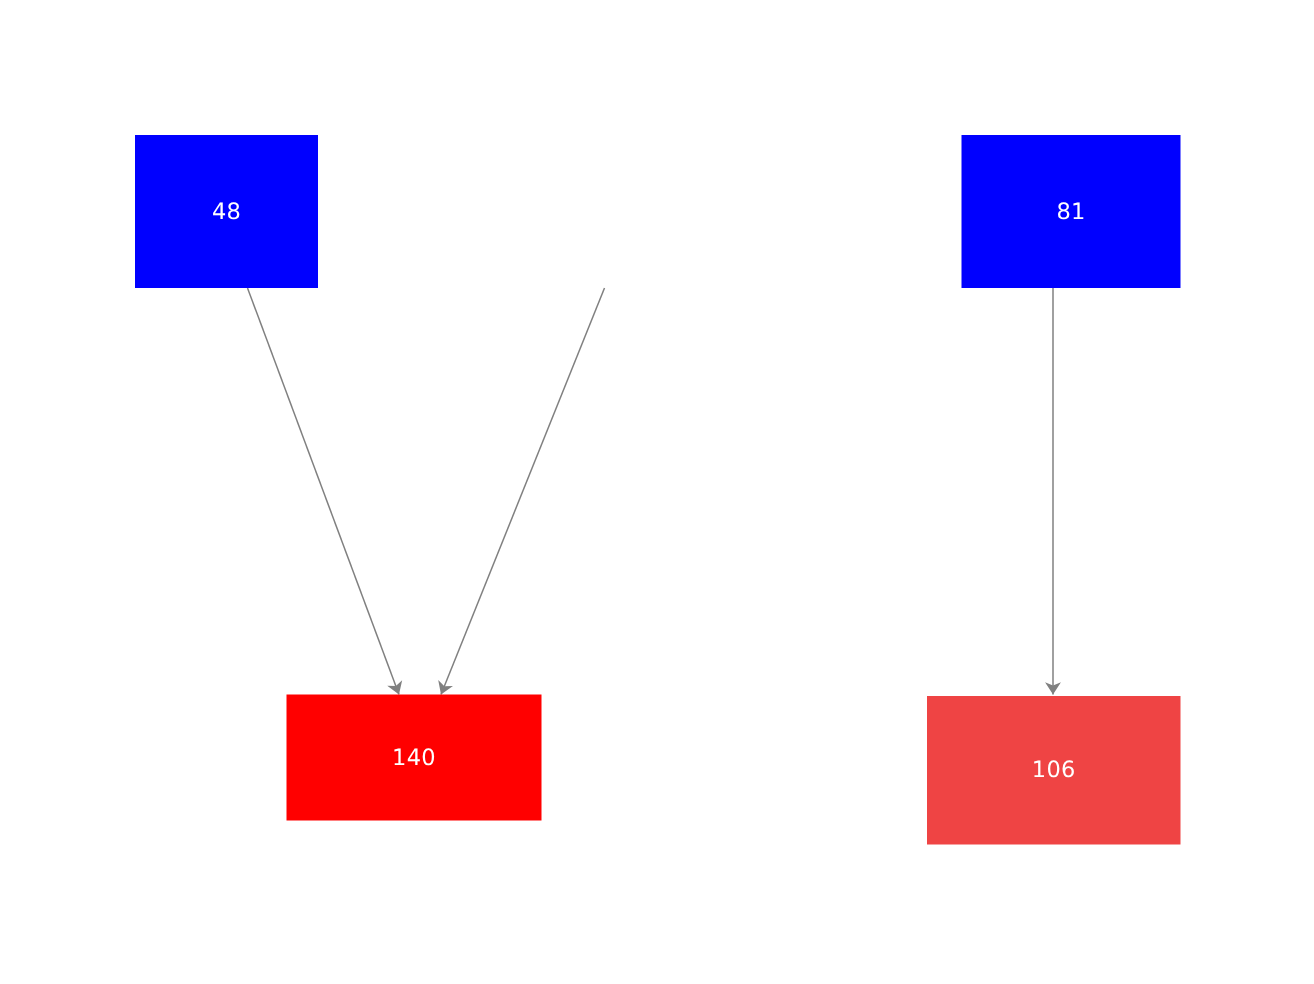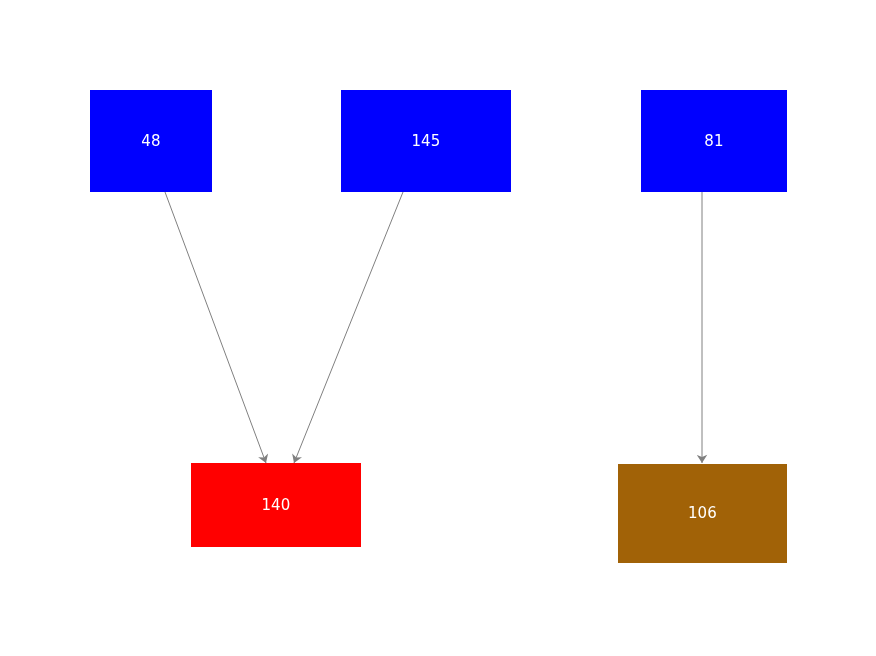--- a/index.html
+++ b/index.html
@@ -60,29 +60,26 @@
       <line class="edge-line" stroke="#808080" stroke-width="1" marker-end="url(#arrowhead)" x1="165" y1="192" x2="266" y2="463"></line>
       <line class="edge-line" stroke="#808080" stroke-width="1" marker-end="url(#arrowhead)" x1="403" y1="192" x2="294" y2="463"></line>
       <line class="edge-line" stroke="#808080" stroke-width="1" marker-end="url(#arrowhead)" x1="702" y1="192" x2="702" y2="463"></line>
     </g>
   </svg>
 
   <div class="node" style="left: 90px; top: 90px; width: 122px; height: 102px; background: rgb(0, 0, 255); color: rgb(255, 255, 255);">
     <span class="node-label">48</span>
   </div>
 
-  <div class="node" style="left: 341px; top: 90px; width: 170px; height: 102px; background: rgb(0, 0, 255); color: rgb(255, 255, 255);">
-    <span class="node-label">145</span>
-  </div>
 
   <div class="node" style="left: 641px; top: 90px; width: 146px; height: 102px; background: rgb(0, 0, 255); color: rgb(255, 255, 255);">
     <span class="node-label">81</span>
   </div>
 
   <div class="node" style="left: 191px; top: 463px; width: 170px; height: 84px; background: rgb(255, 0, 0); color: rgb(255, 255, 255);">
     <span class="node-label">140</span>
   </div>
 
-  <div class="node" style="left: 618px; top: 464px; width: 169px; height: 99px; background: #a16207; color: rgb(255, 255, 255);">
+  <div class="node" style="left: 618px; top: 464px; width: 169px; height: 99px; background: #ef4444; color: rgb(255, 255, 255);">
     <span class="node-label">106</span>
   </div>
 
 </div>
 
 </body></html>

